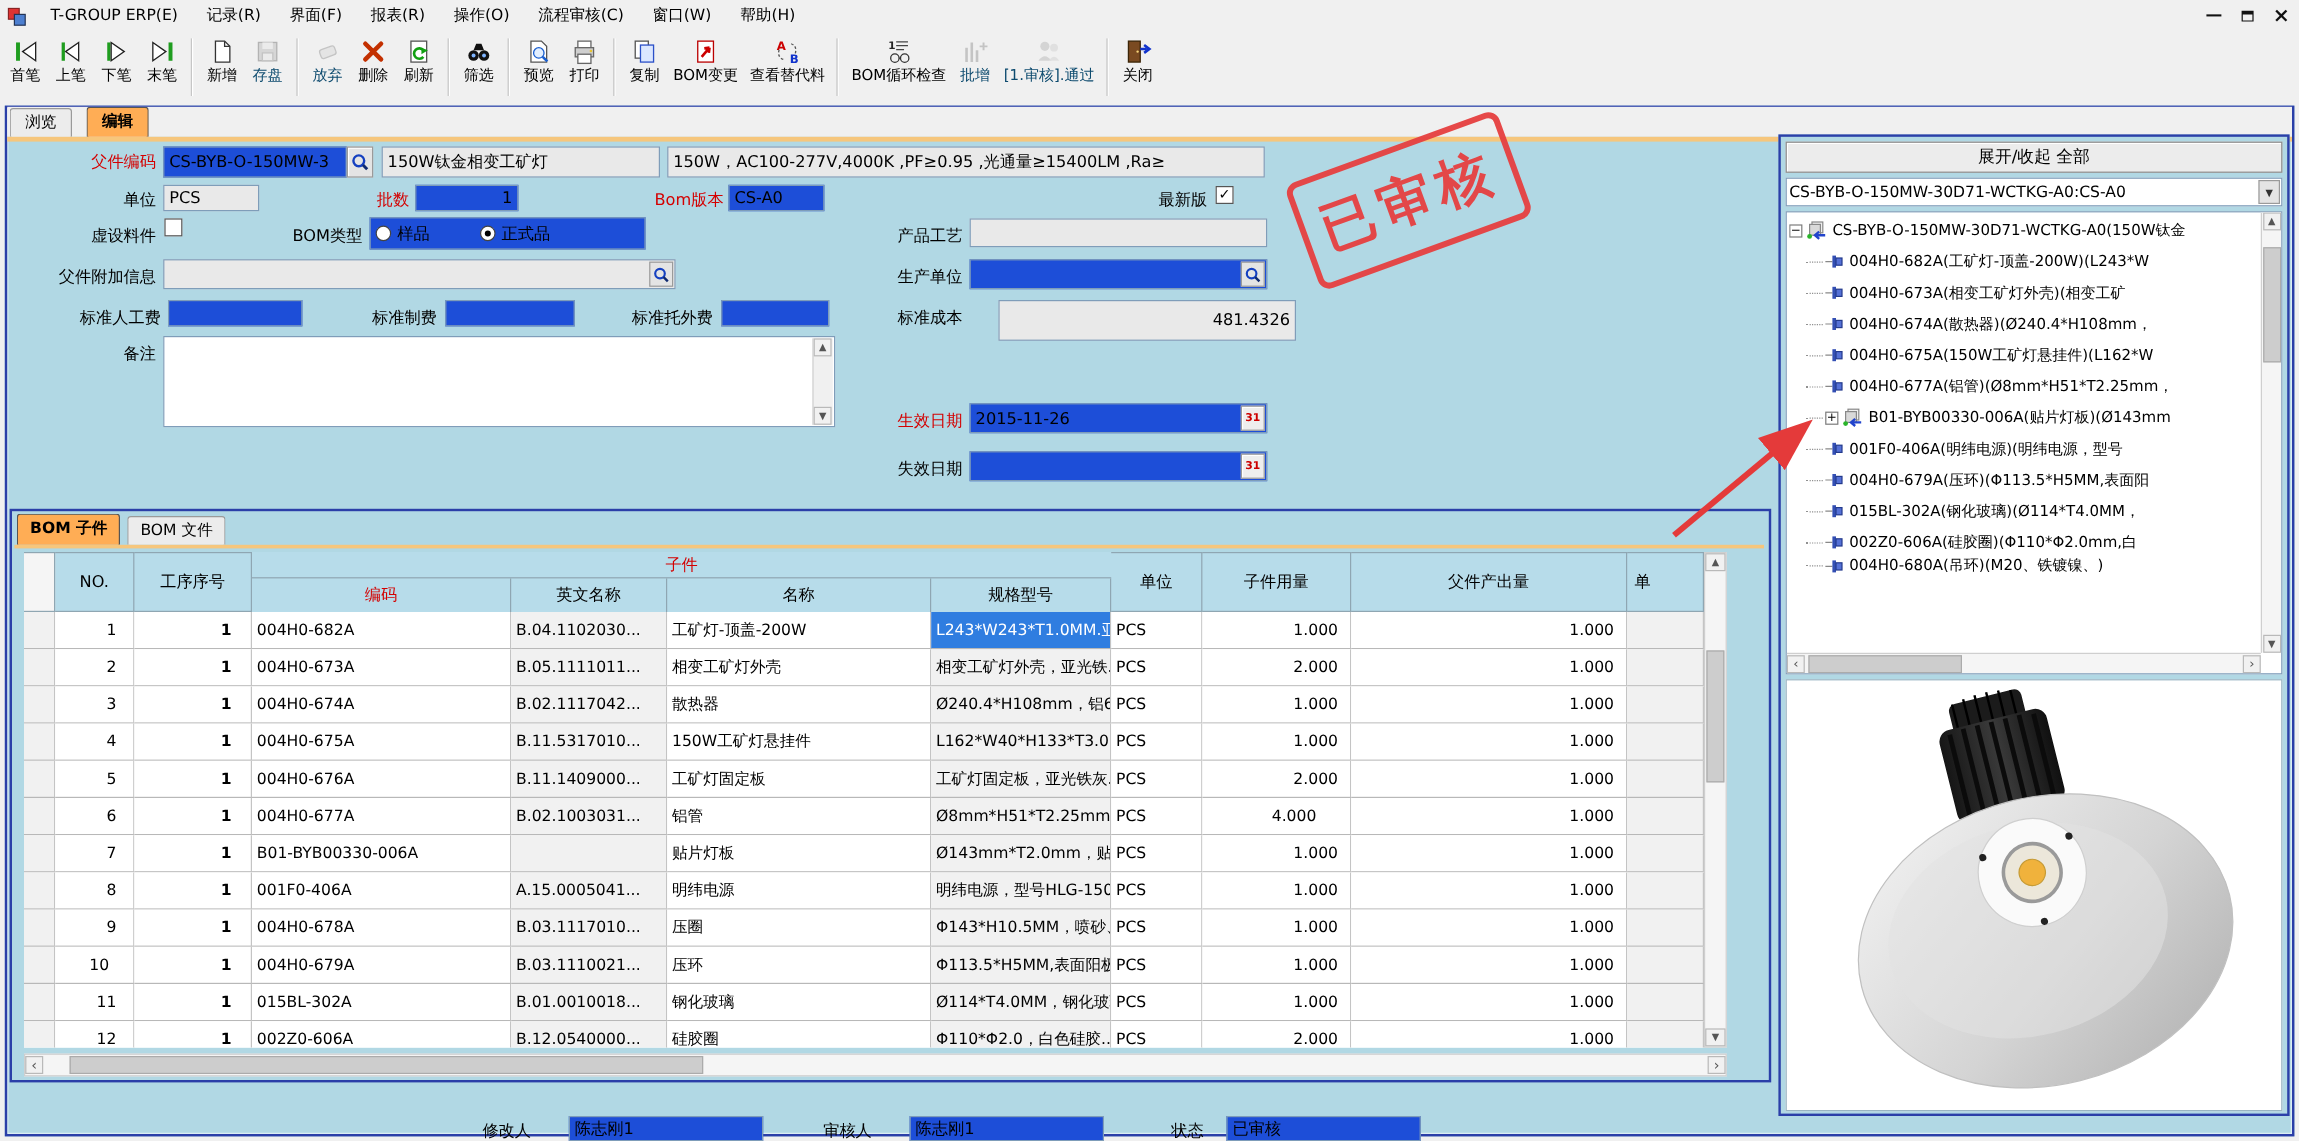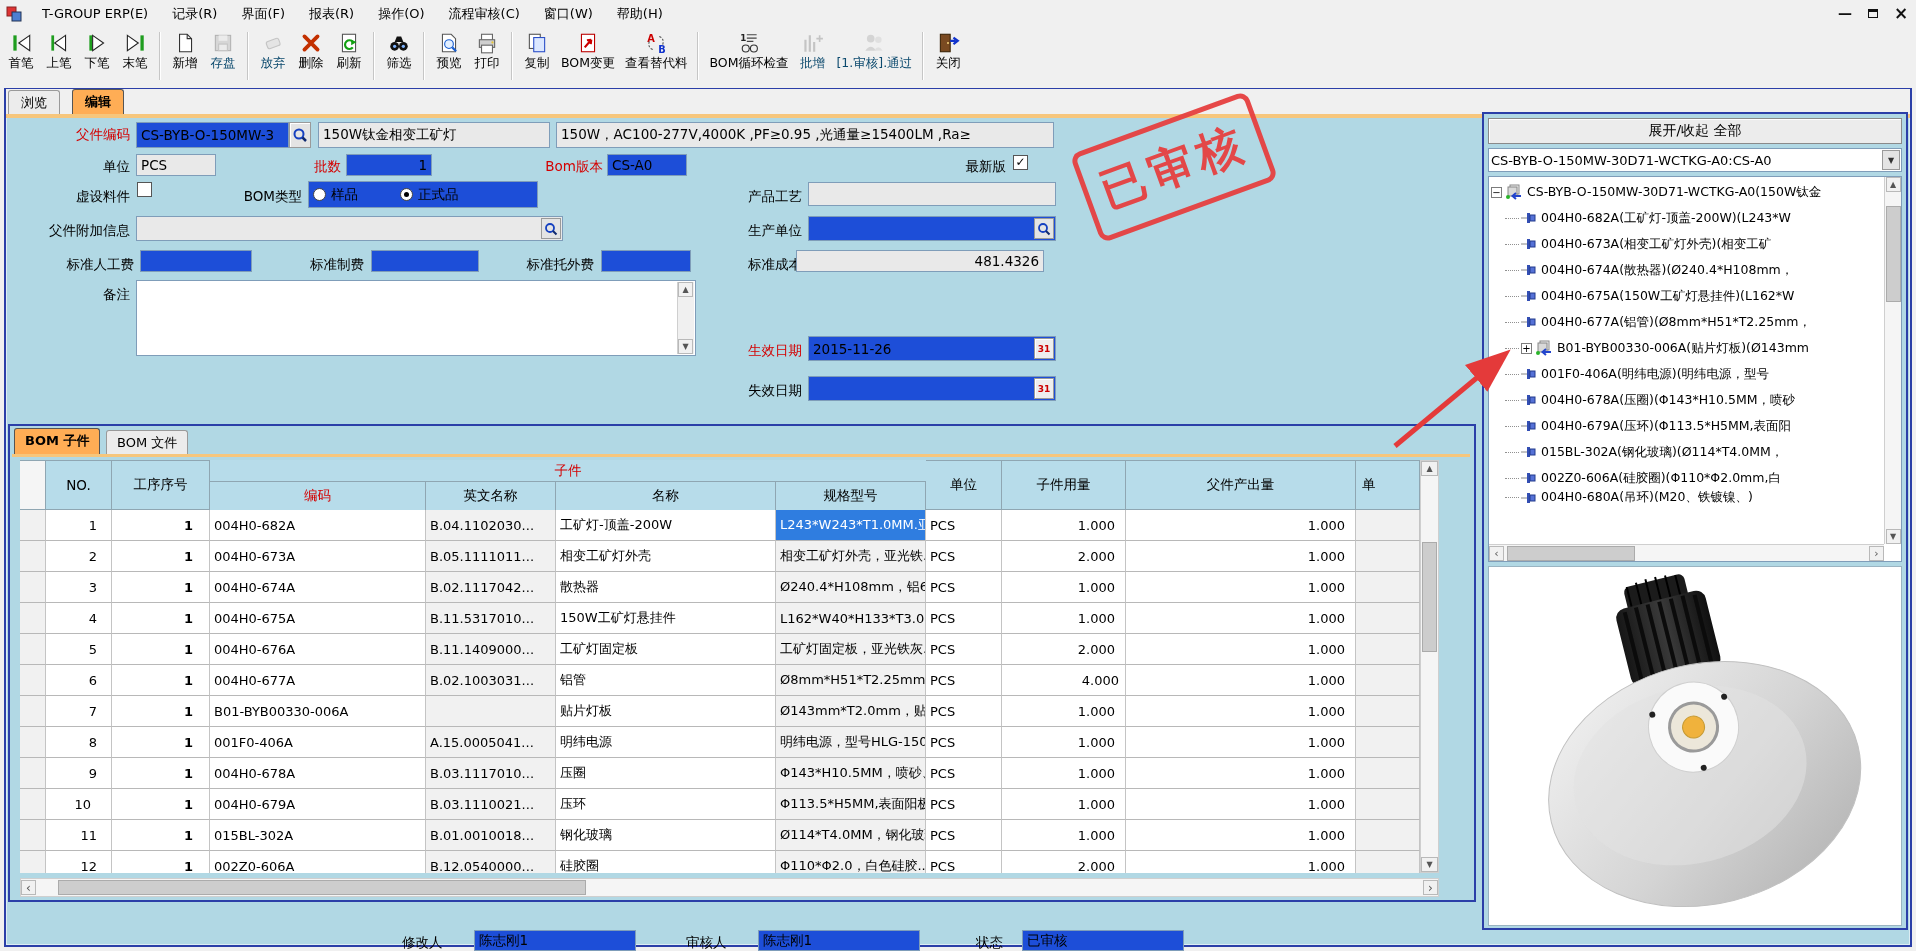--- a/index.html
+++ b/index.html
@@ -335,21 +335,21 @@
     </span>
 </div>
 
 <div class="lbl" style="left:38px;top:256px;width:96px">标准人工费</div>
 <div class="inp" style="left:140px;top:250px;width:112px;height:22px"></div>
 <div class="lbl" style="left:288px;top:256px;width:76px">标准制费</div>
 <div class="inp" style="left:371px;top:250px;width:108px;height:22px"></div>
 <div class="lbl" style="left:500px;top:256px;width:94px">标准托外费</div>
 <div class="inp" style="left:601px;top:250px;width:90px;height:22px"></div>
 <div class="lbl" style="left:726px;top:256px;width:76px">标准成本</div>
-<div class="inp ro num" style="left:796px;top:250px;width:248px;height:22px">481.4326</div>
+<div class="inp ro num" style="left:832px;top:250px;width:248px;height:34px">481.4326</div>
 
 <div class="lbl" style="left:94px;top:286px;width:36px">备注</div>
 <div class="notebox" style="left:136px;top:280px;width:560px;height:76px">
   <div class="notescroll">
     <div class="sarrow" style="position:absolute;top:0;left:0">
         <span>▲</span>
       </div>
     <div class="sarrow" style="position:absolute;bottom:0;left:0">
         <span>▼</span>
       </div>
@@ -478,21 +478,21 @@
 
       <div class="trow">
         <div class="tc gray w-ind"></div>
         <div class="tc r w-no" style="padding-right:14px">6</div>
         <div class="tc r b w-seq" style="padding-right:16px">1</div>
         <div class="tc w-code">004H0-677A</div>
         <div class="tc gray w-en">B.02.1003031...</div>
         <div class="tc w-nm">铝管</div>
         <div class="tc gray w-spec">Ø8mm*H51*T2.25mm，铝6...</div>
         <div class="tc w-unit">PCS</div>
-        <div class="tc r w-qty" style="padding-right:6px">4.000</div>
+        <div class="tc r w-qty" style="padding-right:28px">4.000</div>
         <div class="tc r w-pqty" style="padding-right:10px">1.000</div>
         <div class="tc gray w-extra"></div>
       </div>
 
       <div class="trow">
         <div class="tc gray w-ind"></div>
         <div class="tc r w-no" style="padding-right:14px">7</div>
         <div class="tc r b w-seq" style="padding-right:16px">1</div>
         <div class="tc w-code">B01-BYB00330-006A</div>
         <div class="tc gray w-en"></div>
@@ -690,30 +690,20 @@
             <span class="tdash"></span>
 
             <svg class="pin" width="16" height="14" viewBox="0 0 16 14">
               <line x1="0" y1="7" x2="6" y2="7" stroke="#888"></line>
               <rect x="6" y="2" width="3" height="10" fill="#334fb4"></rect>
               <rect x="9" y="4" width="5" height="6" fill="#5571d6" stroke="#233a8c"></rect>
             </svg>
             <span class="tlabel">001F0-406A(明纬电源)(明纬电源，型号</span>
           </div>
 
-          <div class="titem child">
-            <span class="tdash"></span>
-
-            <svg class="pin" width="16" height="14" viewBox="0 0 16 14">
-              <line x1="0" y1="7" x2="6" y2="7" stroke="#888"></line>
-              <rect x="6" y="2" width="3" height="10" fill="#334fb4"></rect>
-              <rect x="9" y="4" width="5" height="6" fill="#5571d6" stroke="#233a8c"></rect>
-            </svg>
-            <span class="tlabel">004H0-678A(压圈)(Φ143*H10.5MM，喷砂</span>
-          </div>
 
           <div class="titem child">
             <span class="tdash"></span>
 
             <svg class="pin" width="16" height="14" viewBox="0 0 16 14">
               <line x1="0" y1="7" x2="6" y2="7" stroke="#888"></line>
               <rect x="6" y="2" width="3" height="10" fill="#334fb4"></rect>
               <rect x="9" y="4" width="5" height="6" fill="#5571d6" stroke="#233a8c"></rect>
             </svg>
             <span class="tlabel">004H0-679A(压环)(Φ113.5*H5MM,表面阳</span>

